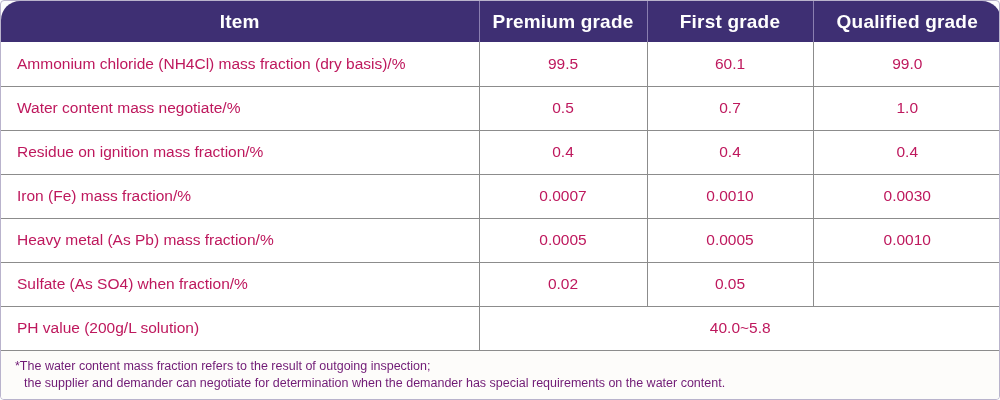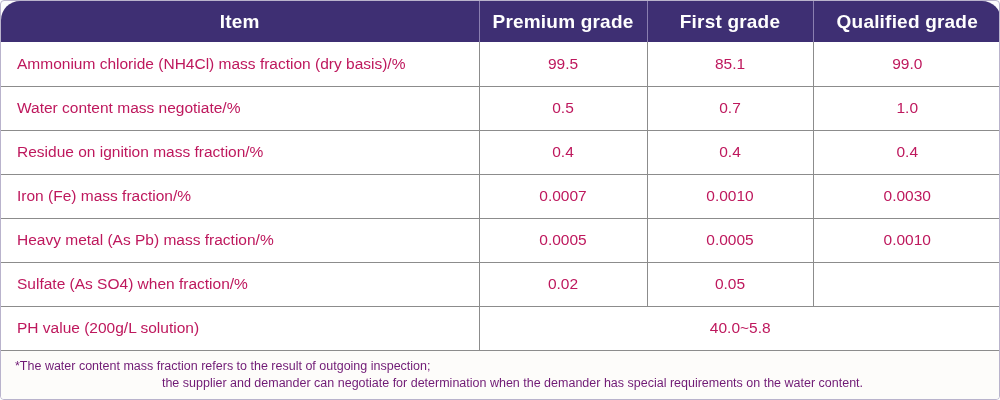--- a/index.html
+++ b/index.html
@@ -88,21 +88,20 @@
     vertical-align: top;
   }
   .footnote-line {
     color: #701a75;
     font-size: 12.5px;
     line-height: 17px;
     white-space: nowrap;
   }
   .footnote-line.indented {
     padding-left: 9px;
-    text-align: center;
   }
 
   
   col.w-item      { width: 478px; }
   col.w-premium   { width: 168px; }
   col.w-first     { width: 166px; }
   col.w-qualified { width: 188px; }
 </style>
 </head>
 <body>
@@ -122,21 +121,21 @@
         <th class="col-premium">Premium grade</th>
         <th class="col-first">First grade</th>
         <th class="col-qualified">Qualified grade</th>
       </tr>
     </thead>
 
     <tbody>
       <tr>
         <td class="cell-item">Ammonium chloride (NH4Cl) mass fraction (dry basis)/%</td>
         <td class="cell-value">99.5</td>
-        <td class="cell-value">85.1</td>
+        <td class="cell-value">60.1</td>
         <td class="cell-value">99.0</td>
       </tr>
       <tr>
         <td class="cell-item">Water content mass negotiate/%</td>
         <td class="cell-value">0.5</td>
         <td class="cell-value">0.7</td>
         <td class="cell-value">1.0</td>
       </tr>
       <tr>
         <td class="cell-item">Residue on ignition mass fraction/%</td>

